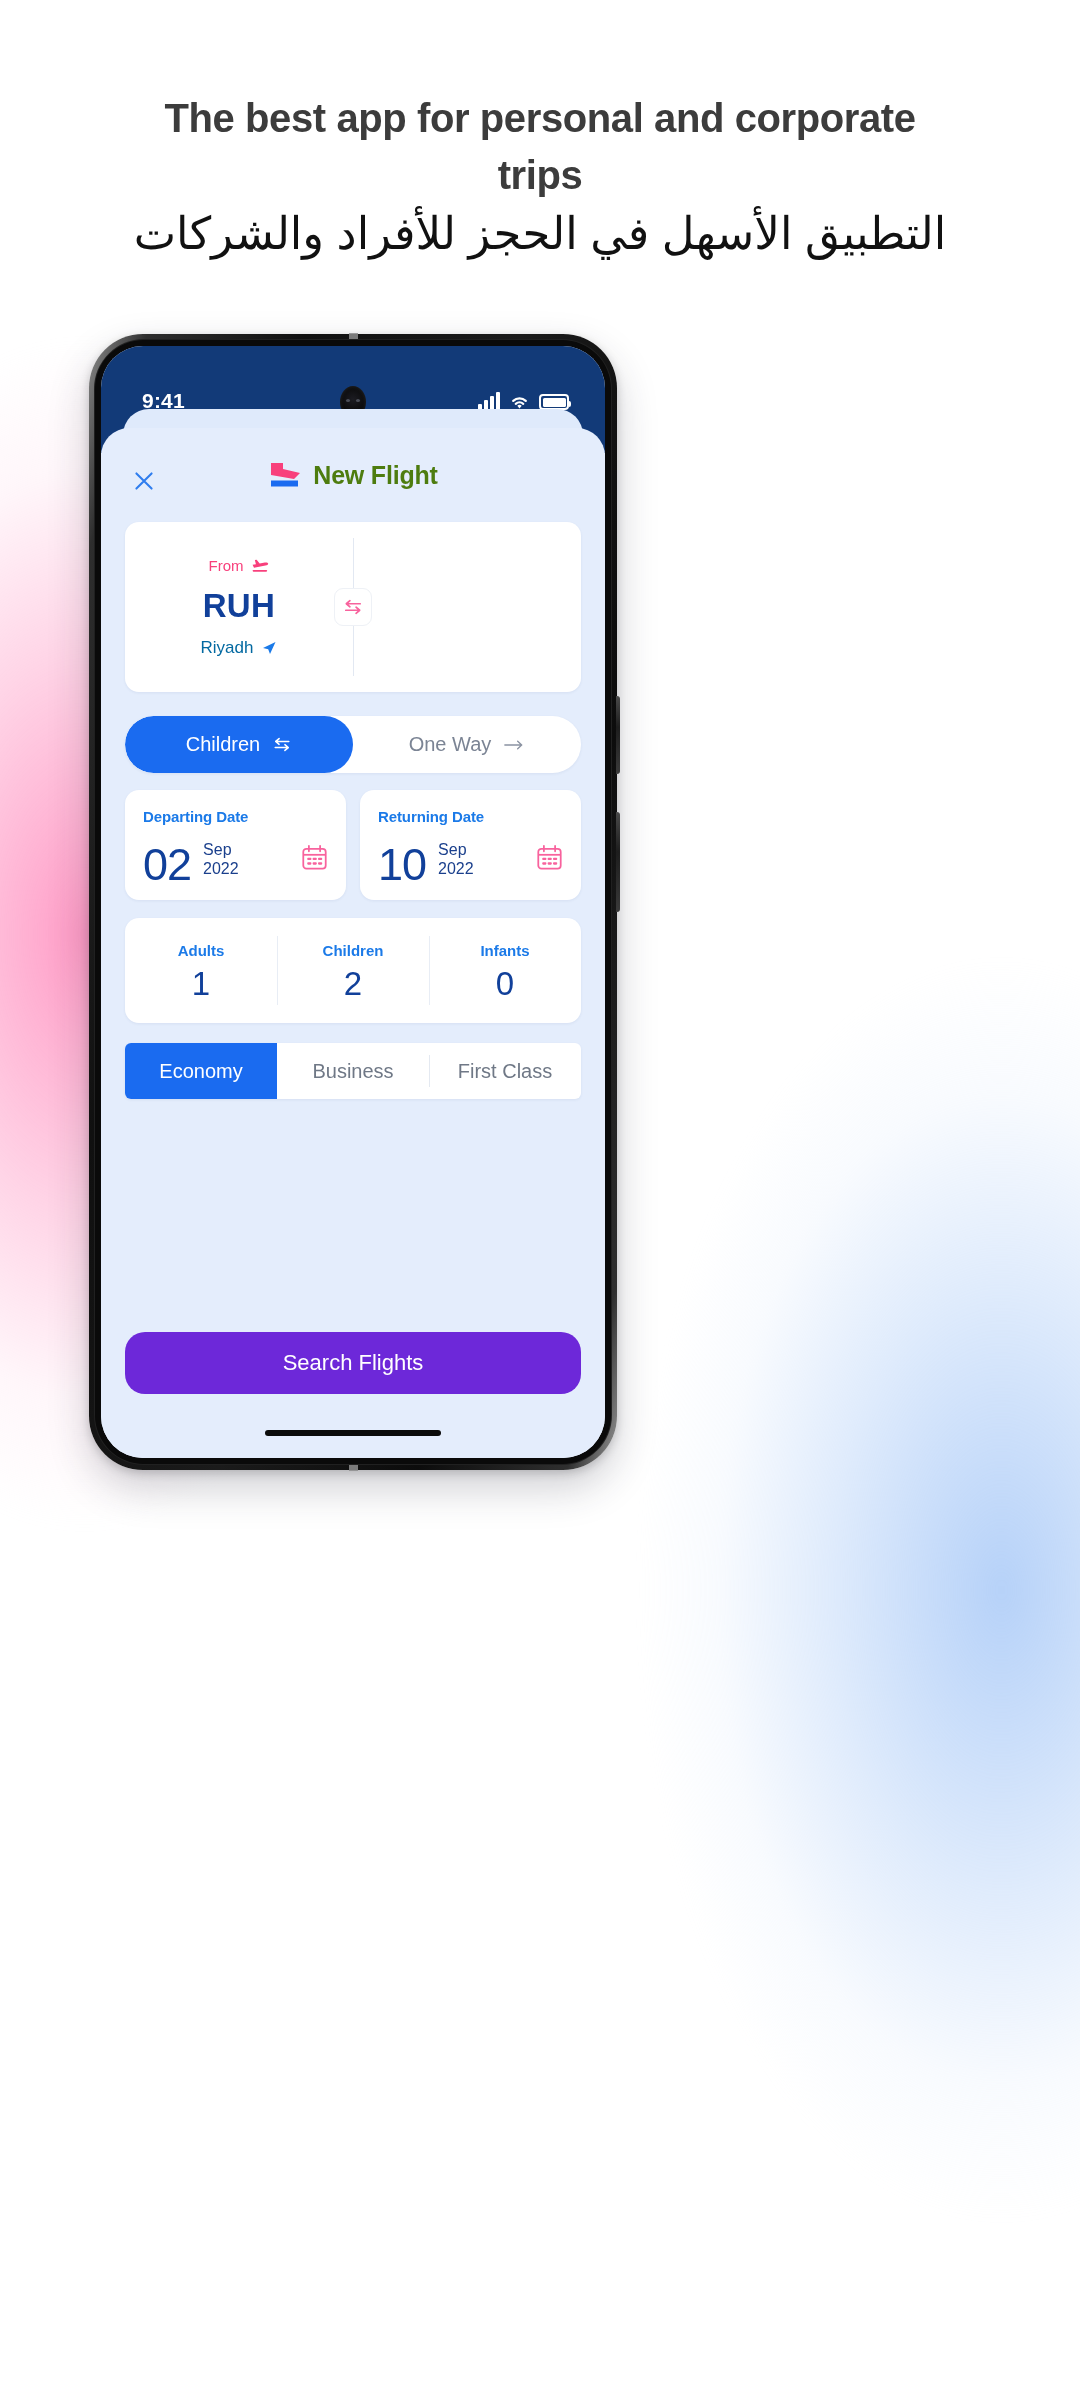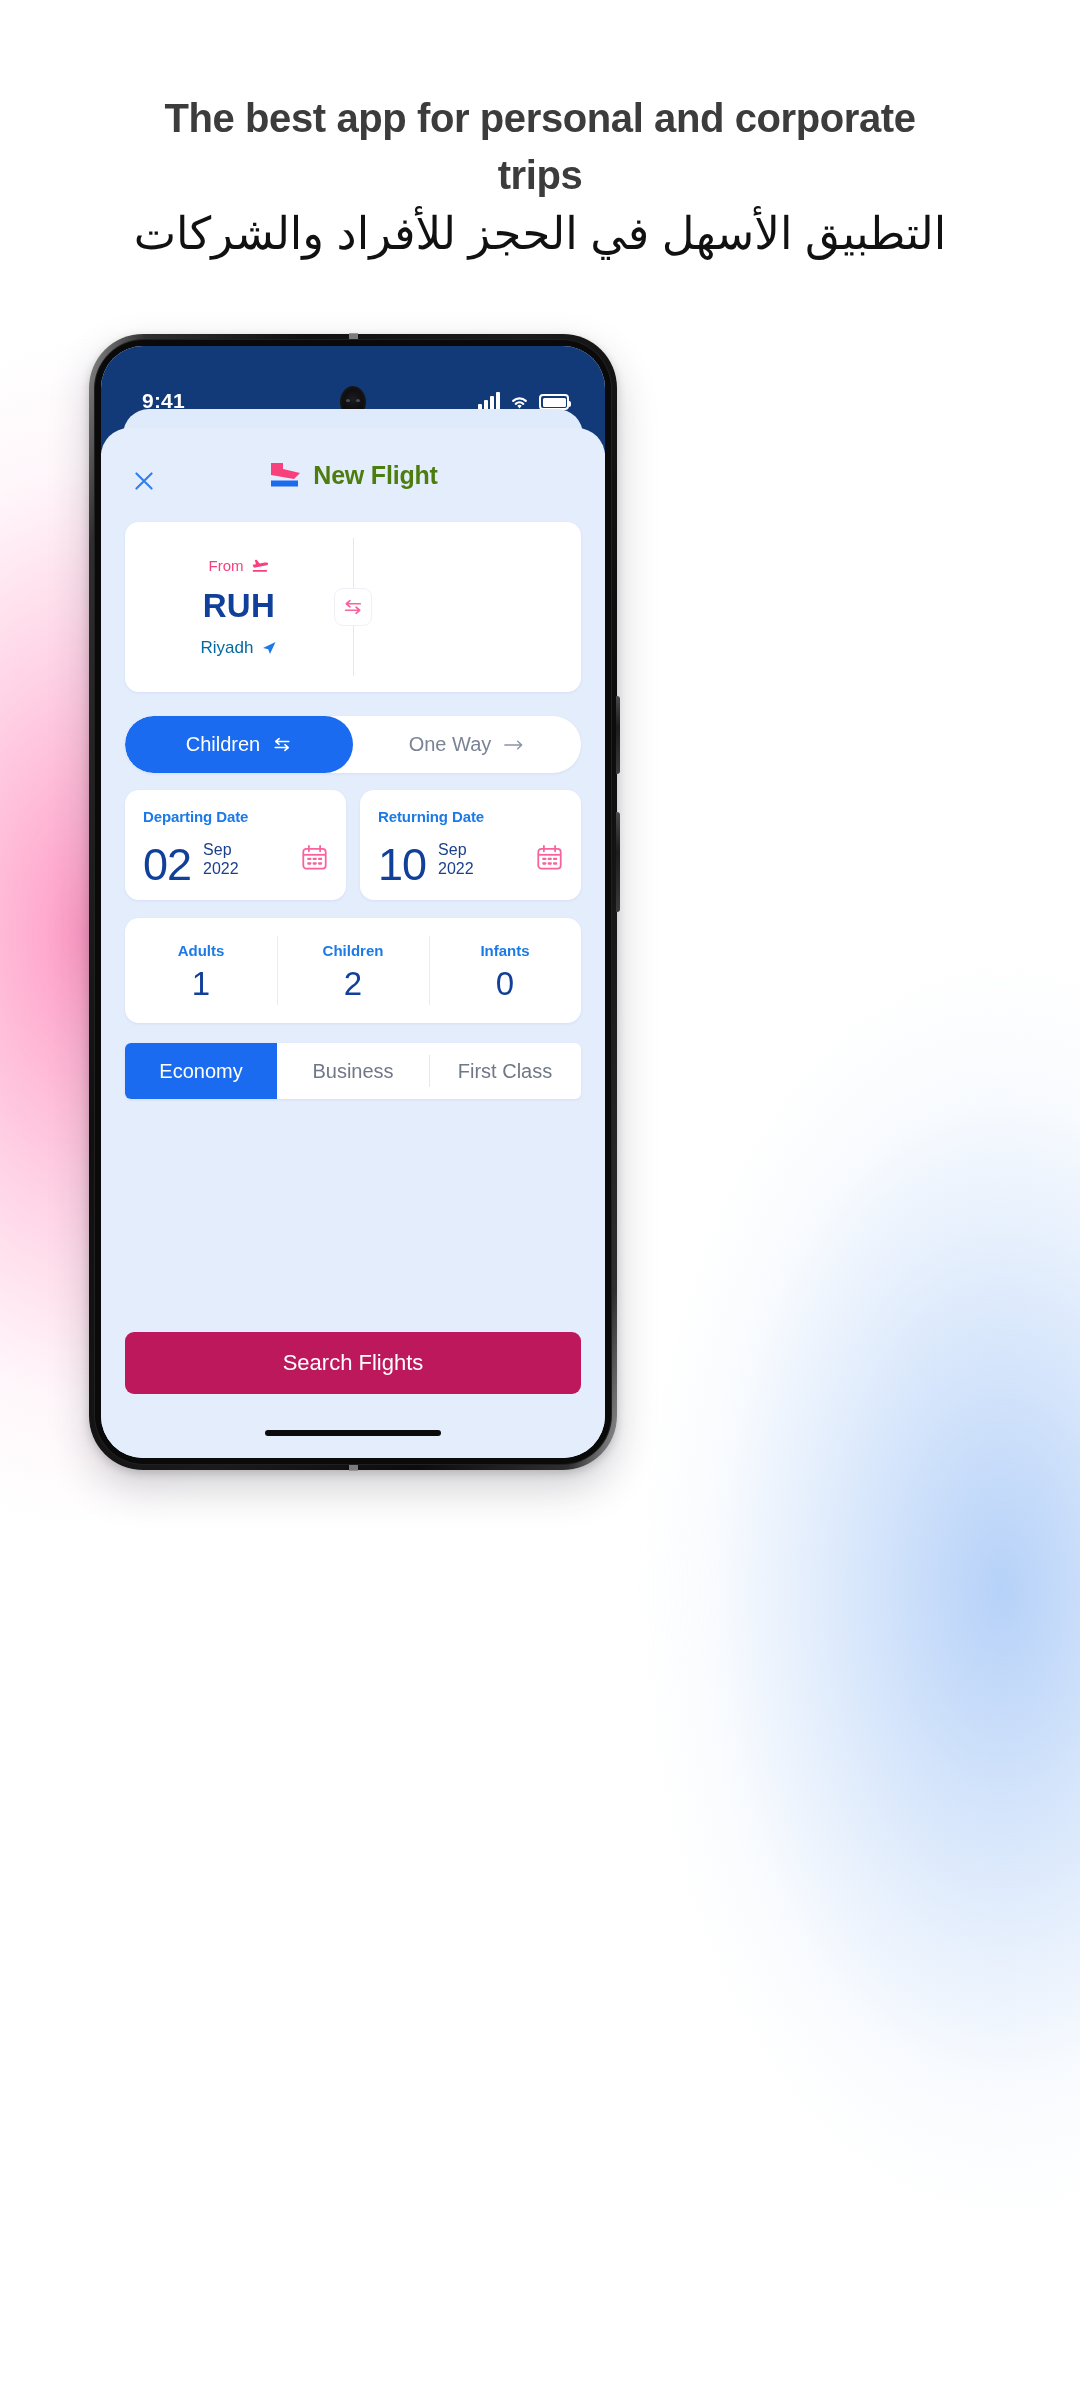--- a/index.html
+++ b/index.html
@@ -421,22 +421,22 @@
     content:"";
     position:absolute; left:0; top:12px; bottom:12px;
     width:1px; background:#e4e9f1;
   }
 
   
   #search-btn {
     position: absolute;
     left: 24px; right: 24px; bottom: 64px;
     height: 62px;
-    background: #be185d;
-    border-radius: 9px;
+    background: #6d28d9;
+    border-radius: 20px;
     display: flex; align-items: center; justify-content: center;
     color: #ffffff;
     font-size: 22px;
     cursor: pointer;
   }
   #home-indicator {
     position: absolute;
     left: 50%; margin-left: -88px; bottom: 22px;
     width: 176px; height: 6px;
     border-radius: 4px;

